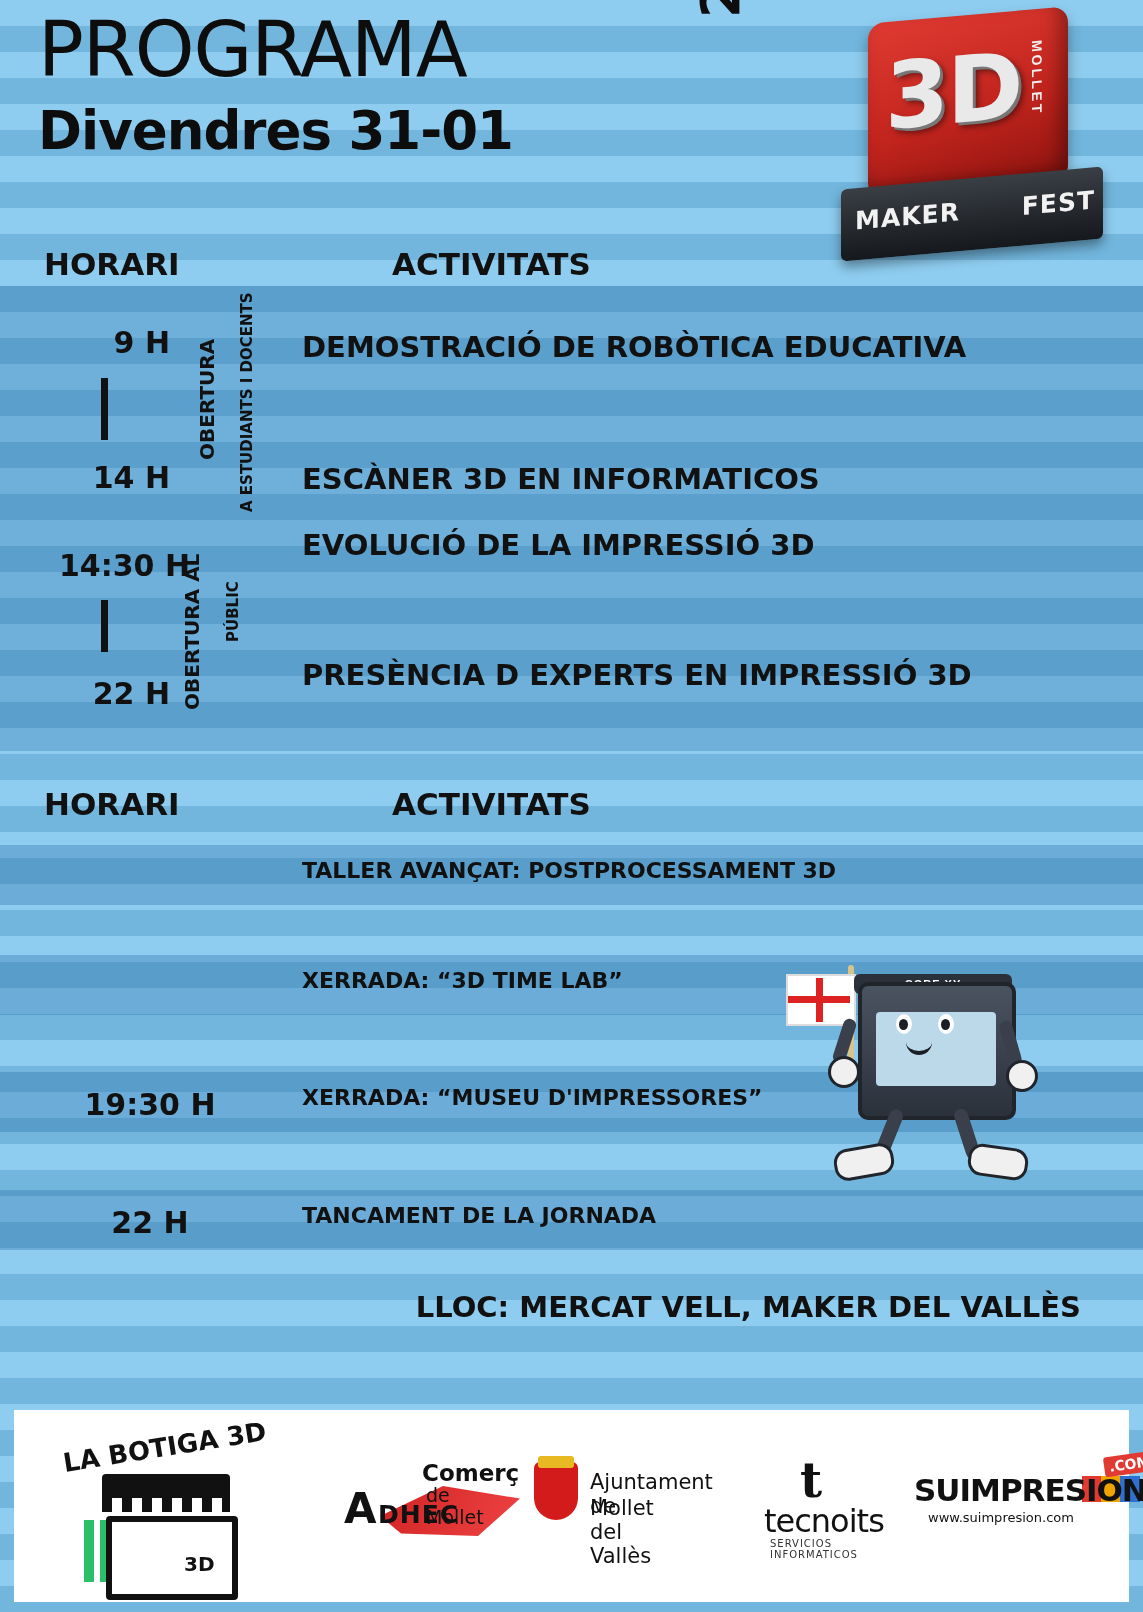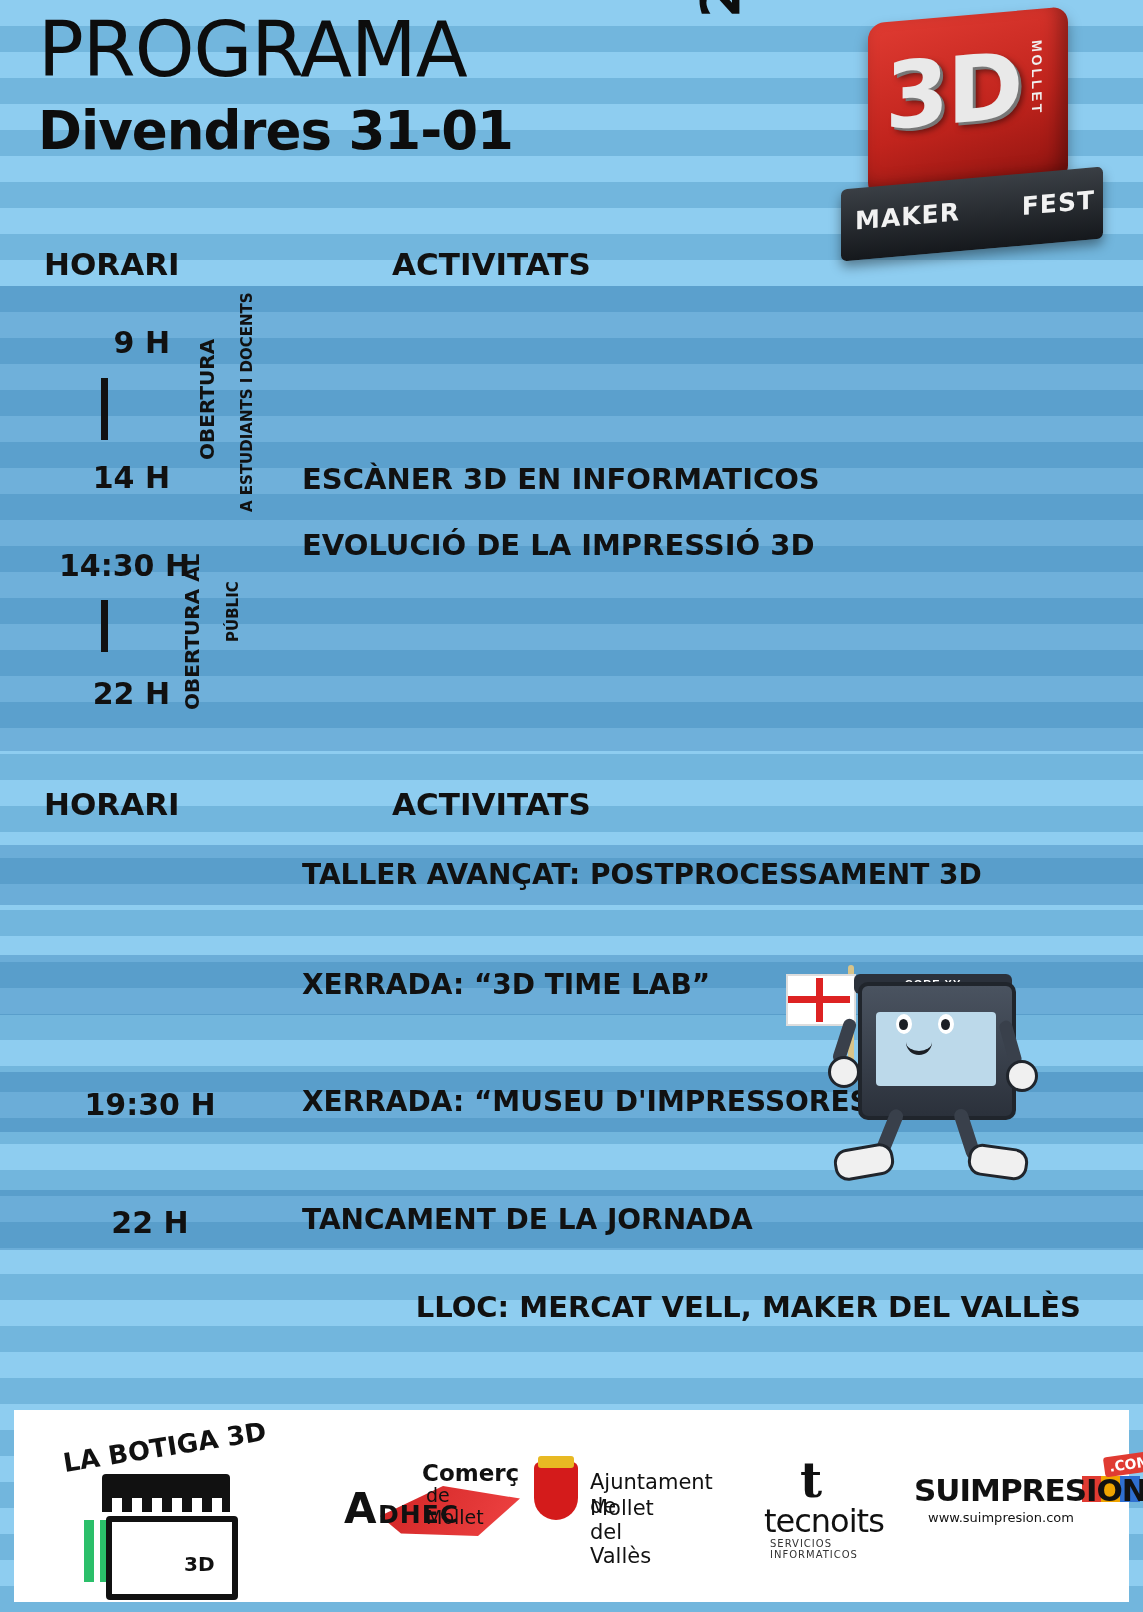--- a/index.html
+++ b/index.html
@@ -107,21 +107,21 @@
   .vlabel.small{font-size:15px;}
 
   .row-strip{position:absolute;left:0;right:0;height:60px;background:rgba(40,110,170,.34);}
   .row-time{
     position:absolute;left:0;width:300px;text-align:center;
     font-size:30px;font-weight:bold;color:#111;
     font-family:"DejaVu Sans", sans-serif;
   }
   .row-act{
     position:absolute;left:302px;
-    font-size:28px;font-weight:bold;color:#111;
+    font-size:22px;font-weight:bold;color:#111;
     font-family:"DejaVu Sans", sans-serif;
     white-space:nowrap;
   }
   .lloc{
     position:absolute;right:62px;top:1290px;
     font-size:29px;font-weight:bold;color:#111;
     font-family:"DejaVu Sans", sans-serif;
   }
   
   .mascot{position:absolute;left:810px;top:960px;width:240px;height:230px;}
@@ -236,22 +236,24 @@
   <div class="time" style="left:40px;top:460px;width:130px">14 H</div>
   <div class="vlabel" style="left:195px;top:460px">OBERTURA</div>
   <div class="vlabel small" style="left:238px;top:512px">A ESTUDIANTS I DOCENTS</div>
 
   <div class="time" style="left:20px;top:548px;width:170px">14:30 H</div>
   <div class="vbar" style="left:101px;top:600px;height:52px"></div>
   <div class="time" style="left:40px;top:676px;width:130px">22 H</div>
   <div class="vlabel" style="left:180px;top:710px">OBERTURA AL</div>
   <div class="vlabel small" style="left:224px;top:642px">PÚBLIC</div>
 
+  <div class="act" style="top:330px">DEMOSTRACIÓ DE ROBÒTICA EDUCATIVA</div>
   <div class="act" style="top:462px">ESCÀNER 3D EN INFORMATICOS</div>
   <div class="act" style="top:528px">EVOLUCIÓ DE LA IMPRESSIÓ 3D</div>
+  <div class="act" style="top:658px">PRESÈNCIA D EXPERTS EN IMPRESSIÓ 3D</div>
 
   <div class="hdr-row" style="top:786px">
     <div class="hdr-horari">HORARI</div>
     <div class="hdr-act">ACTIVITATS</div>
   </div>
 
   <div class="row-strip" style="top:845px"></div>
   <div class="row-act" style="top:858px">TALLER AVANÇAT:  POSTPROCESSAMENT 3D</div>
 
   <div class="row-strip" style="top:955px"></div>

